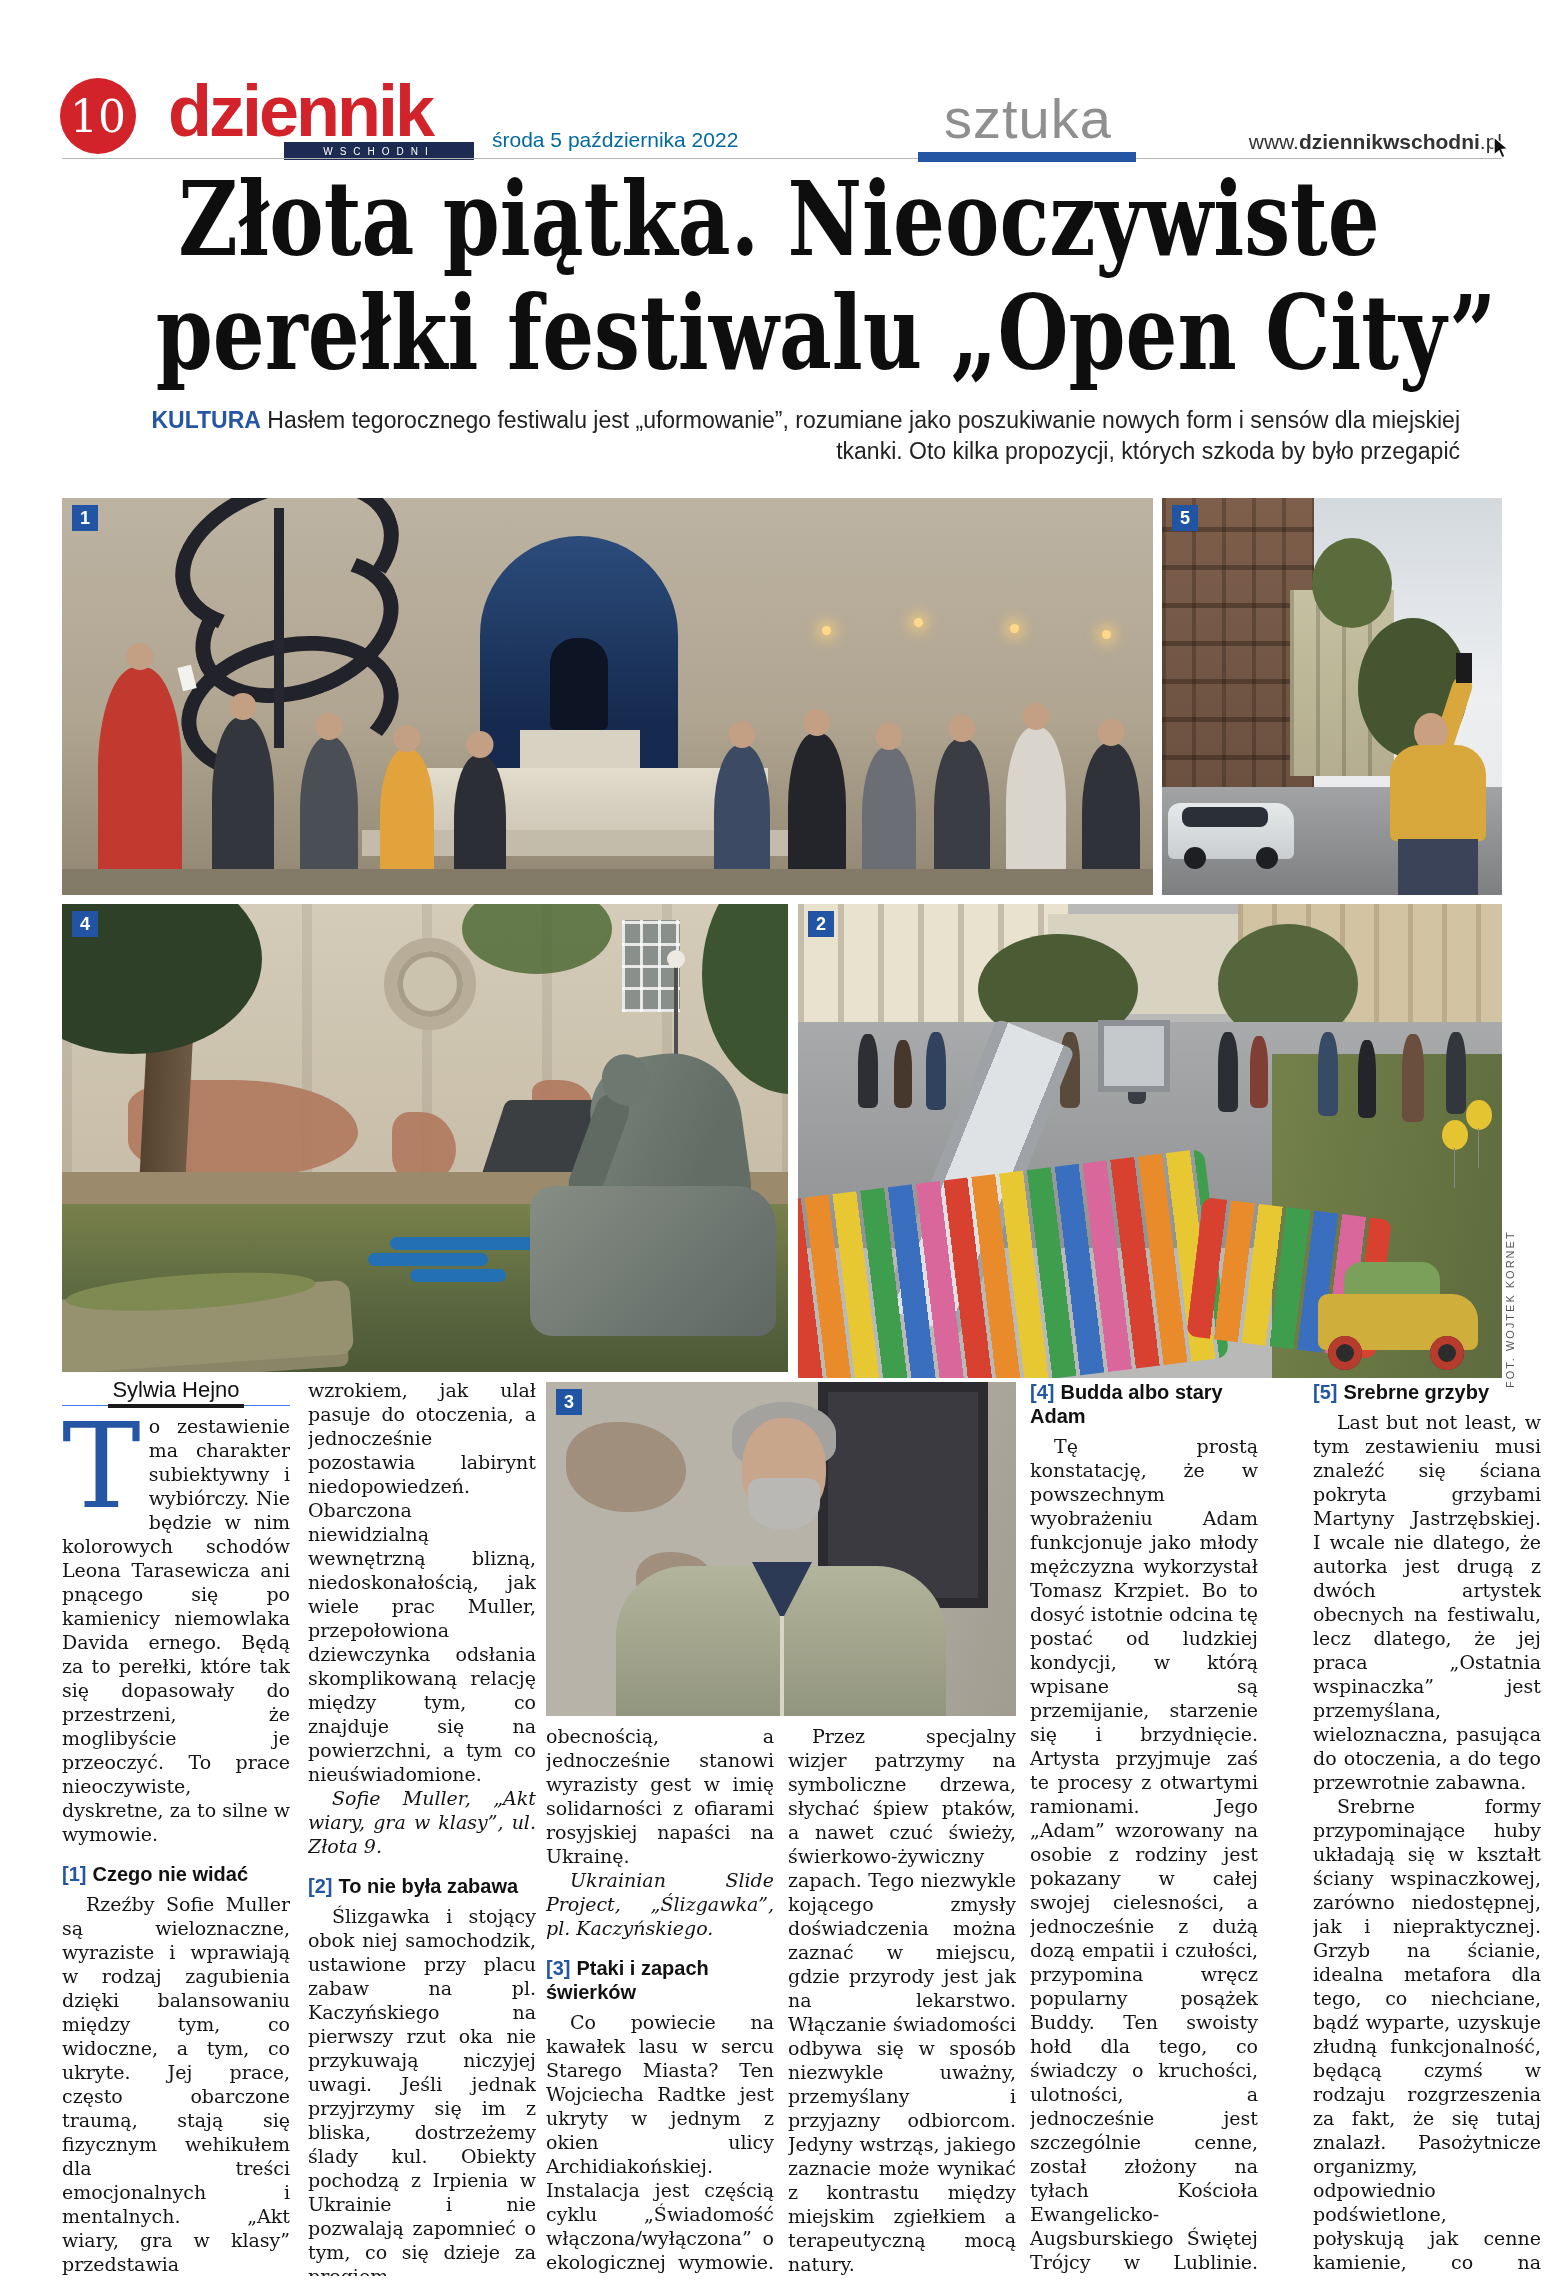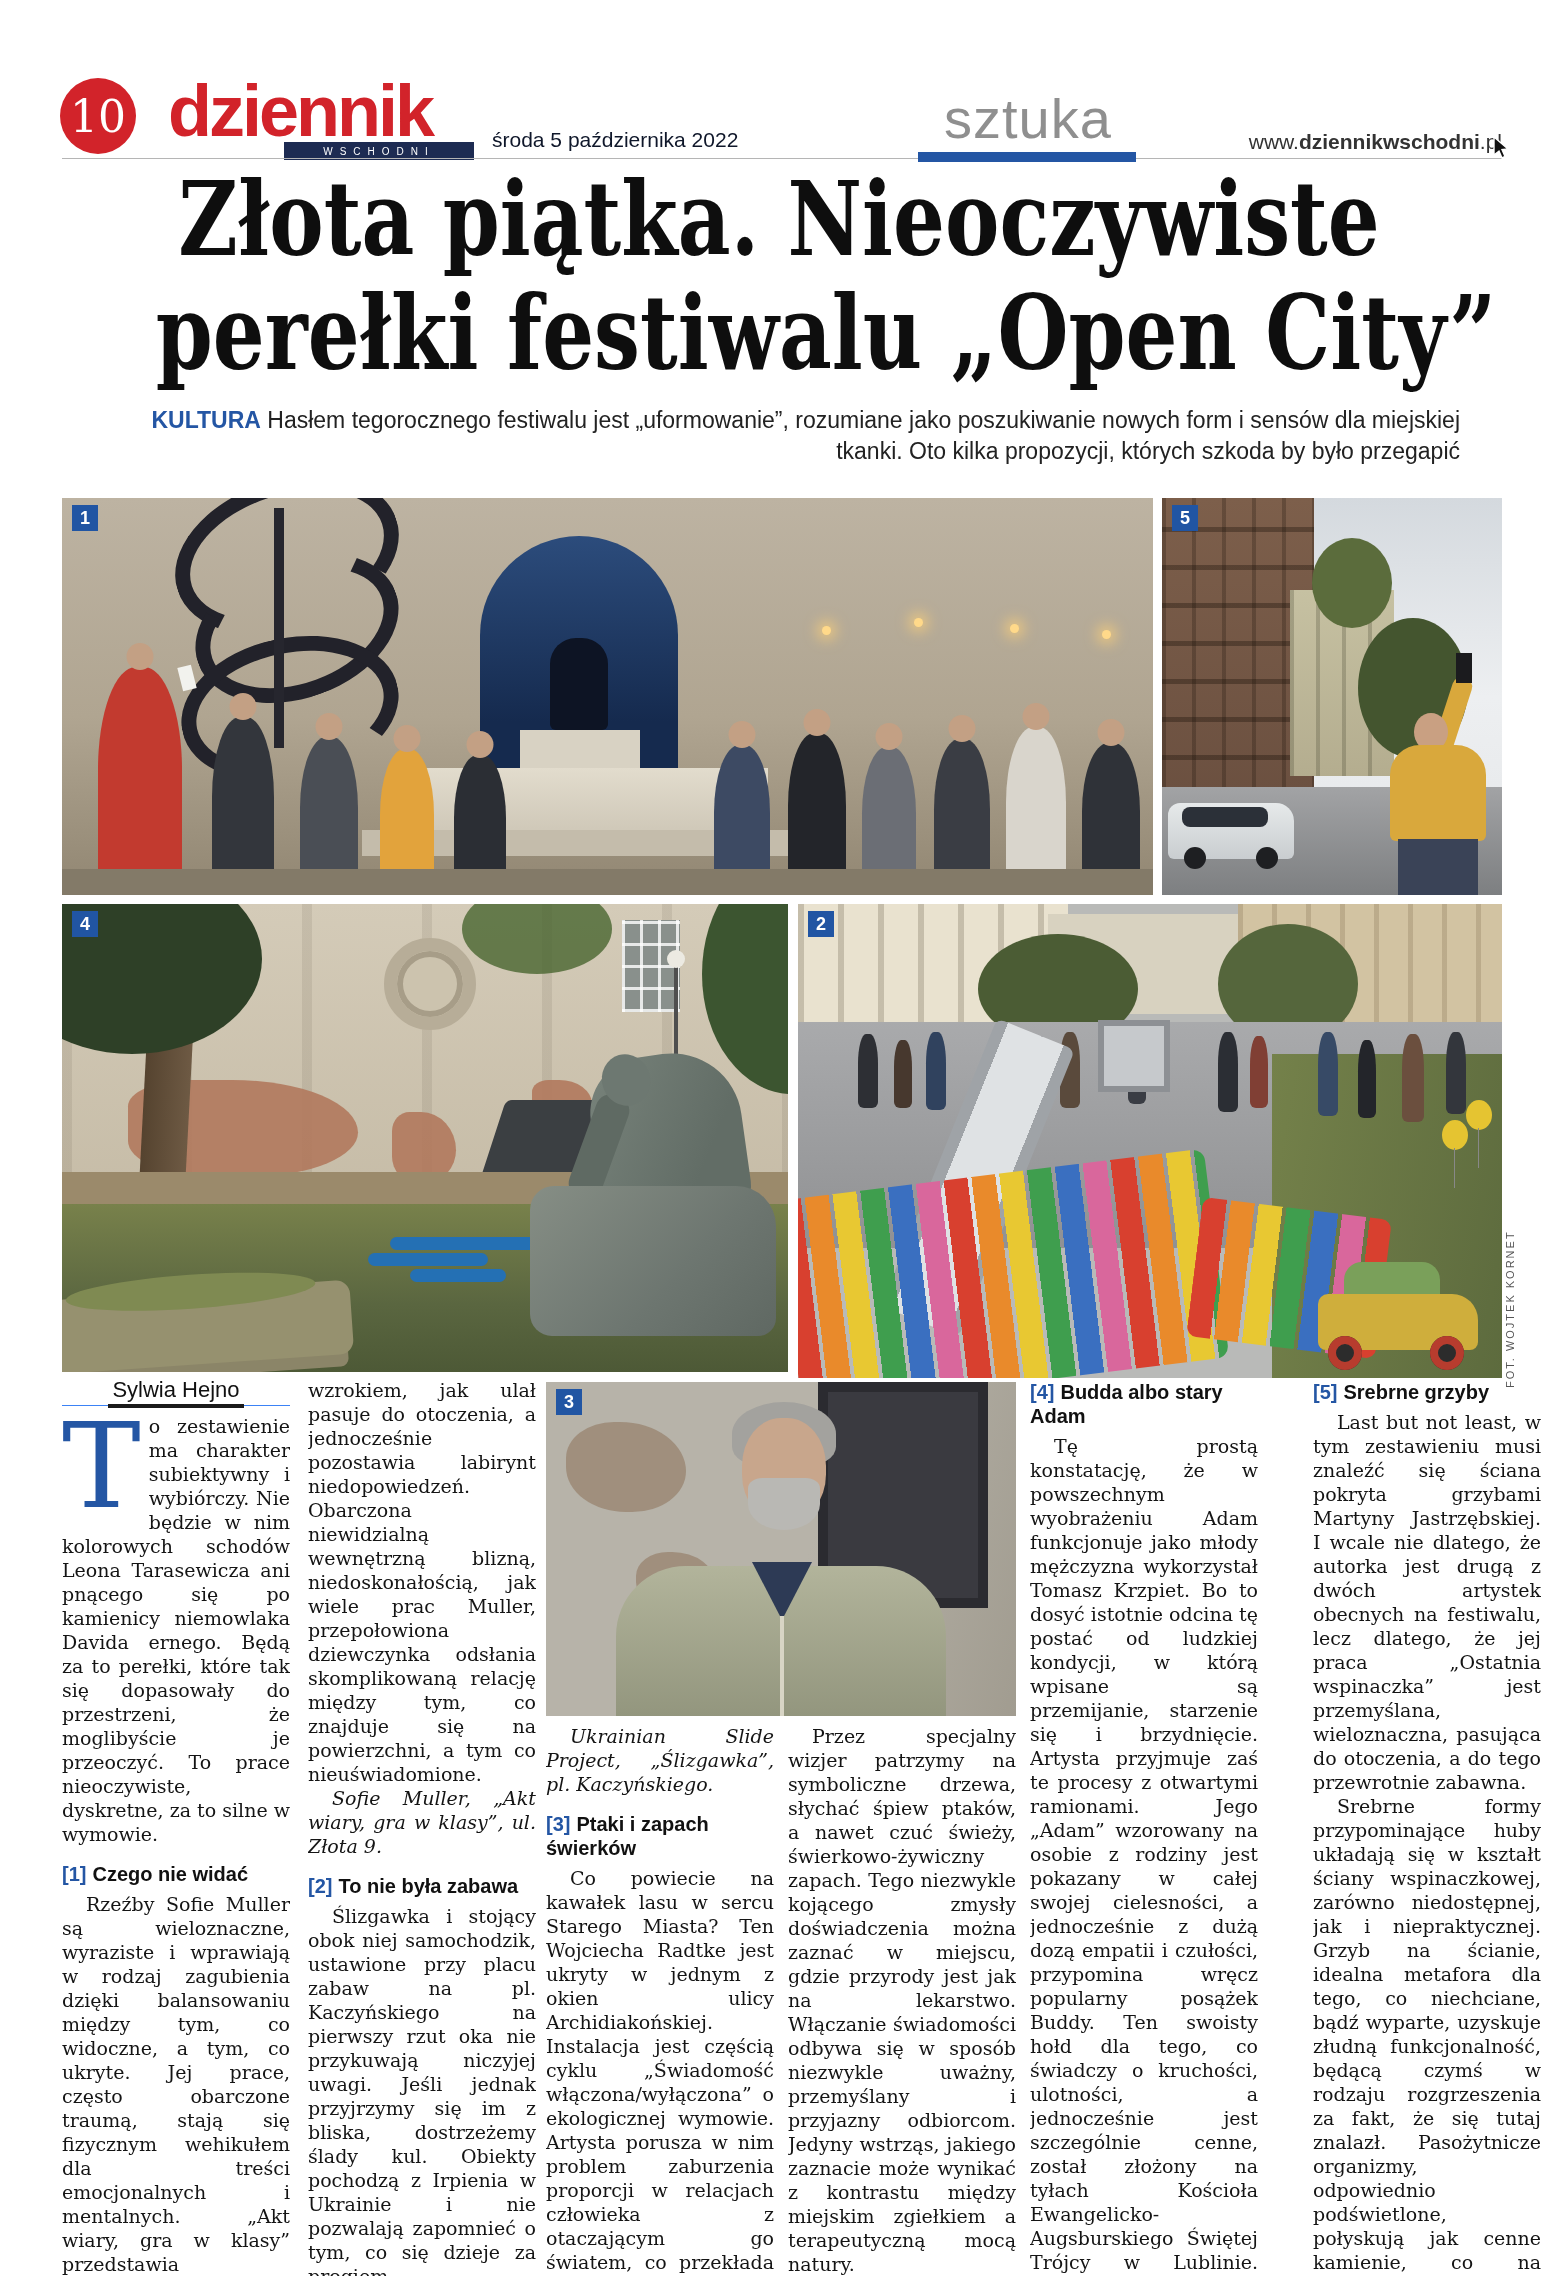--- a/index.html
+++ b/index.html
@@ -8,21 +8,21 @@
   .abs{position:absolute;}
 
   
   .pagenum{left:60px;top:78px;width:76px;height:76px;border-radius:50%;background:#d2232a;
            color:#fff;font-family:"DejaVu Serif",serif;font-size:44px;display:flex;
            align-items:center;justify-content:center;}
   .logo{left:168px;top:70px;font-size:72px;font-weight:800;color:#d2232a;
         letter-spacing:-3px;font-family:"Liberation Sans",sans-serif;line-height:82px;}
   .logo-sub{left:284px;top:142px;width:190px;height:18px;background:#1d2b52;color:#fff;
             font-size:10px;letter-spacing:7px;display:flex;align-items:center;justify-content:center;}
-  .date{left:492px;top:128px;font-size:21px;color:#0f172a;}
+  .date{left:492px;top:128px;font-size:21px;color:#0369a1;}
   .section{left:918px;top:86px;width:220px;text-align:center;font-size:56px;color:#8f8f8f;
            letter-spacing:1px;}
   .section-bar{left:918px;top:152px;width:218px;height:10px;background:#2456a4;}
   .header-rule{left:62px;top:158px;width:1440px;height:1px;background:#b5b5b5;}
   .website{left:1100px;top:130px;width:402px;text-align:right;font-size:21px;color:#333;}
   .website b{font-weight:700;}
   .cursor{left:1492px;top:136px;}
 
   
   .headline{left:0;top:162px;width:1558px;text-align:center;font-family:"DejaVu Serif",serif;
@@ -323,20 +323,21 @@
 
 <div class="col" style="left:308px;">
   <p class="para noind">wzrokiem, jak ulał pasuje do otoczenia, a jednocześnie pozostawia labirynt niedopowiedzeń. Obarczona niewidzialną wewnętrzną blizną, niedoskonałością, jak wiele prac Muller, przepołowiona dziewczynka odsłania skomplikowaną relację między tym, co znajduje się na powierzchni, a tym co nieuświadomione.</p>
   <p class="credit">Sofie Muller, „Akt wiary, gra w klasy”, ul. Złota 9.</p>
   <h3 class="subhead"><span class="hnum">[2]</span><span>To nie była zabawa</span></h3>
   <p class="para">Ślizgawka i stojący obok niej samochodzik, ustawione przy placu zabaw na pl. Kaczyńskiego na pierwszy rzut oka nie przykuwają niczyjej uwagi. Jeśli jednak przyjrzymy się im z bliska, dostrzeżemy ślady kul. Obiekty pochodzą z Irpienia w Ukrainie i nie pozwalają zapomnieć o tym, co się dzieje za progiem.</p>
 
 </div>
 
 <div class="col col-short" style="left:546px;">
+  <p class="para noind">obecnością, a jednocześnie stanowi wyrazisty gest w imię solidarności z ofiarami rosyjskiej napaści na Ukrainę.</p>
   <p class="credit">Ukrainian Slide Project, „Ślizgawka”, pl. Kaczyńskiego.</p>
   <h3 class="subhead"><span class="hnum">[3]</span><span>Ptaki i zapach świerków</span></h3>
   <p class="para">Co powiecie na kawałek lasu w sercu Starego Miasta? Ten Wojciecha Radtke jest ukryty w jednym z okien ulicy Archidiakońskiej. Instalacja jest częścią cyklu „Świadomość włączona/wyłączona” o ekologicznej wymowie. Artysta porusza w nim problem zaburzenia proporcji w relacjach człowieka z otaczającym go światem, co przekłada się na takie wątki, jak: głód i nadprodukcja, eksploatacja naturalnych zasobów czy hodowle przemysłowe.</p>
 </div>
 
 <div class="col col-short" style="left:788px;">
   <p class="para">Przez specjalny wizjer patrzymy na symboliczne drzewa, słychać śpiew ptaków, a nawet czuć świeży, świerkowo-żywiczny zapach. Tego niezwykle kojącego zmysły doświadczenia można zaznać w miejscu, gdzie przyrody jest jak na lekarstwo. Włączanie świadomości odbywa się w sposób niezwykle uważny, przemyślany i przyjazny odbiorcom. Jedyny wstrząs, jakiego zaznacie może wynikać z kontrastu między miejskim zgiełkiem a terapeutyczną mocą natury.</p>
 
 </div>
 

